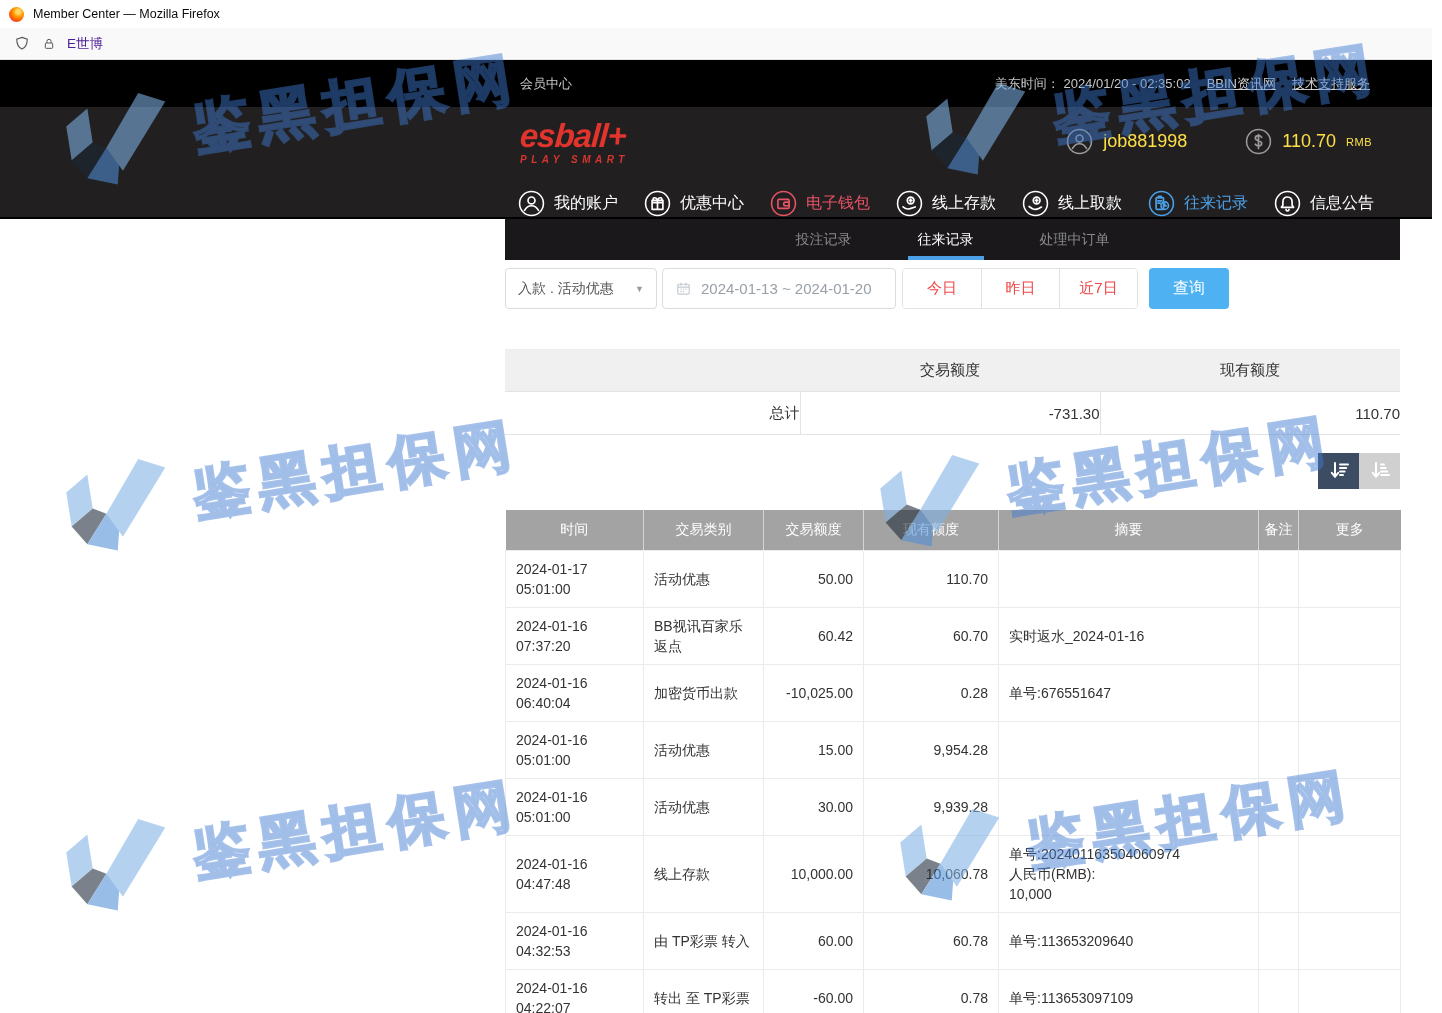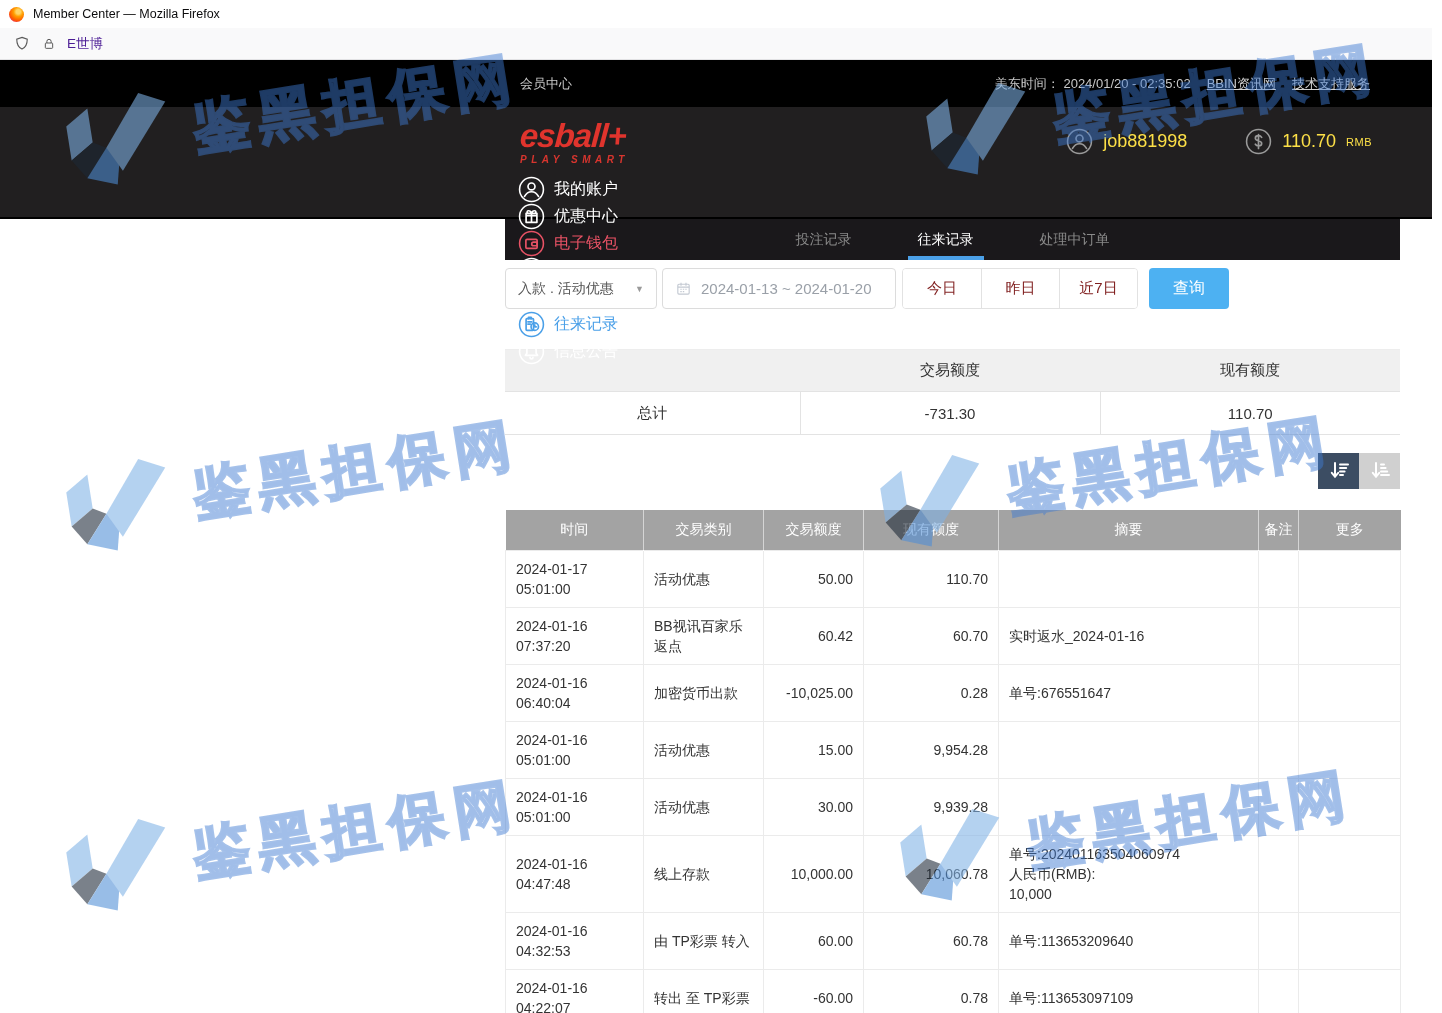--- a/index.html
+++ b/index.html
@@ -28,21 +28,21 @@
   .logo-text{font-style:italic;font-weight:900;font-size:33px;color:#e0342d;letter-spacing:-1px;transform:skewX(-4deg);}
   .logo-tag{font-style:italic;font-weight:bold;font-size:10px;color:#d8352e;letter-spacing:4.5px;margin-top:3px;}
   .userarea{margin-left:auto;margin-right:60px;display:flex;align-items:center;gap:58px;}
   .uchip{display:flex;align-items:center;gap:10px;color:#fde047;}
   .uchip .uico{width:27px;height:27px;color:#9a9a9a;}
   .uname{font-size:18px;}
   .bal{font-size:18px;}
   .rmb{font-size:11px;letter-spacing:.5px;}
 
   
-  .mnav{height:43px;background:#211f20;border-bottom:2px solid #000;display:flex;align-items:flex-start;justify-content:space-between;padding:0 58px 0 518px;flex-direction:column;}
+  .mnav{height:43px;background:#211f20;border-bottom:2px solid #000;display:flex;align-items:flex-end;justify-content:space-between;padding:0 58px 0 518px;}
   .mitem{display:flex;align-items:center;gap:9px;font-size:16px;color:#fff;cursor:pointer;}
   .mitem.red{color:#e85265;}
   .mitem.blue{color:#4ba0e8;}
   .nico{width:27px;height:27px;flex:0 0 auto;}
   .oc,.st{fill:none;stroke:currentColor;stroke-width:1.5;stroke-linecap:round;stroke-linejoin:round;}
   .oc{stroke-width:1.4;}
 
   
   .snav{height:41px;background:#1a181b;display:flex;align-items:center;justify-content:center;gap:46px;margin-left:505px;width:895px;}
   .sitem{color:#8a8a8a;font-size:14px;height:41px;display:flex;align-items:center;position:relative;padding:0 10px;cursor:pointer;}
@@ -50,28 +50,28 @@
   .sitem.active::after{content:"";position:absolute;left:0;right:0;bottom:0;height:4px;background:#4ba0e8;}
 
   
   .content{margin-left:505px;width:895px;}
   .filters{display:flex;margin-top:8px;height:41px;}
   .sel{width:152px;border:1px solid #dcdcdc;border-radius:4px;display:flex;align-items:center;justify-content:space-between;padding:0 12px;font-size:14px;color:#555;cursor:pointer;background:#fff;}
   .caret{font-size:9px;color:#9a9a9a;}
   .date{width:234px;margin-left:5px;border:1px solid #dcdcdc;border-radius:4px;display:flex;align-items:center;gap:9px;padding:0 12px;color:#9aa0a8;font-size:15px;cursor:pointer;background:#fff;}
   .cal{width:17px;height:17px;stroke:#c3c9d2;fill:none;stroke-width:1.6;flex:0 0 auto;}
   .qgroup{display:flex;margin-left:6px;border:1px solid #e2e2e2;border-radius:4px;overflow:hidden;}
-  .qbtn{width:78px;display:flex;align-items:center;justify-content:center;color:#7f1d1d;font-size:15px;cursor:pointer;background:#fff;}
+  .qbtn{width:78px;display:flex;align-items:center;justify-content:center;color:#ef4444;font-size:15px;cursor:pointer;background:#fff;}
   .qbtn + .qbtn{border-left:1px solid #e2e2e2;}
   .search-btn{width:80px;margin-left:11px;background:#4db1f2;color:#fff;border:none;border-radius:4px;font-size:16px;display:flex;align-items:center;justify-content:center;cursor:pointer;font-family:inherit;}
 
   
   .sumtable{width:895px;border-collapse:collapse;margin-top:40px;}
   .sumtable th{background:#f0f0f0;height:42px;font-weight:normal;font-size:15px;color:#333;border-top:1px solid #ededed;}
-  .sumtable td{height:43px;text-align:center;font-size:15px;color:#333;border-top:1px solid #e3e3e3;border-bottom:1px solid #e3e3e3;background:#fff;}
+  .sumtable td{height:43px;text-align:right;font-size:15px;color:#333;border-top:1px solid #e3e3e3;border-bottom:1px solid #e3e3e3;background:#fff;}
   .sumtable td + td{border-left:1px solid #e3e3e3;}
 
   
   .sortrow{display:flex;justify-content:flex-end;margin-top:18px;}
   .sbtn{width:41px;height:36px;display:flex;align-items:center;justify-content:center;cursor:pointer;}
   .sbtn.desc{background:#3c4d63;}
   .sbtn.asc{background:#d0d0d0;}
   .sbtn svg{width:24px;height:24px;stroke:#fff;fill:none;stroke-width:2;stroke-linecap:round;}
 
   

